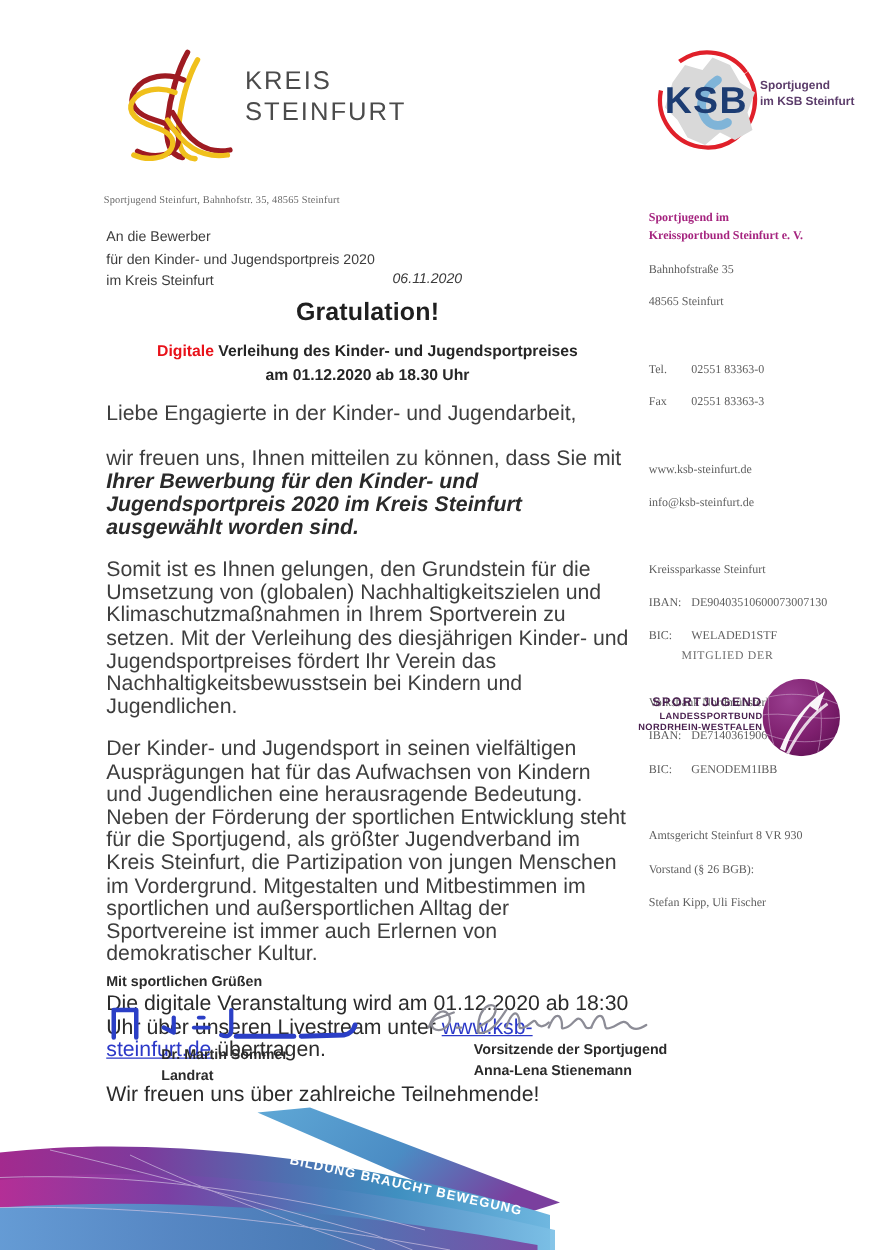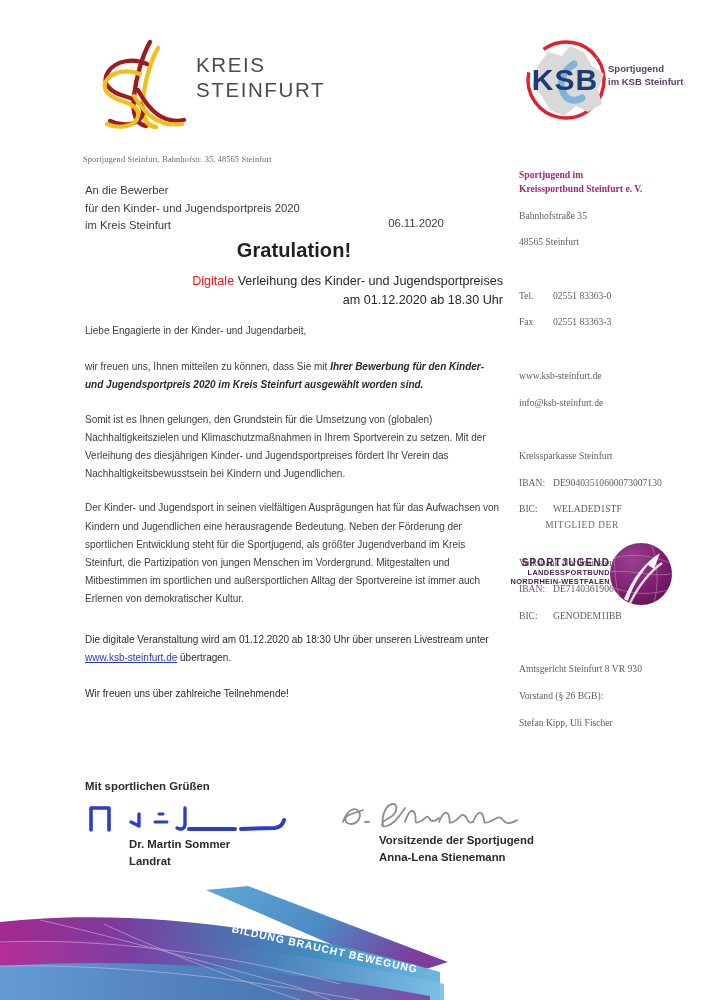--- a/index.html
+++ b/index.html
@@ -84,62 +84,63 @@
     position: absolute;
     left: 85px;
     top: 182px;
     font-size: 11.3px;
     line-height: 17.5px;
     color: #3c3c3c;
     white-space: pre-line;
   }
   .letter-date {
     position: absolute;
-    left: 330px;
+    left: 314px;
     top: 217px;
     width: 172px;
-    text-align: center;
+    text-align: left;
     font-size: 11.3px;
     color: #3c3c3c;
+    font-style: italic;
   }
 
   .headline {
     position: absolute;
     left: 85px;
     top: 239px;
     width: 418px;
     text-align: center;
     font-size: 20px;
     font-weight: bold;
     color: #1f1f1f;
     letter-spacing: 0.1px;
   }
   .subheadline {
     position: absolute;
     left: 85px;
     top: 272px;
     width: 418px;
-    text-align: right;
+    text-align: center;
     font-size: 12.6px;
-    font-weight: normal;
+    font-weight: bold;
     line-height: 19px;
     color: #262626;
   }
   .subheadline .hl {
     color: #e8121a;
   }
 
   .body-col {
     position: absolute;
     left: 85px;
     top: 322px;
     width: 420px;
   }
   .para {
-    font-size: 10px;
+    font-size: 17px;
     line-height: 18.2px;
     color: #3e3e3e;
     margin: 0 0 15px 0;
   }
   .para.tight { margin-bottom: 16px; }
   .para em.bi {
     font-style: italic;
     font-weight: bold;
     color: #2a2a2a;
   }

